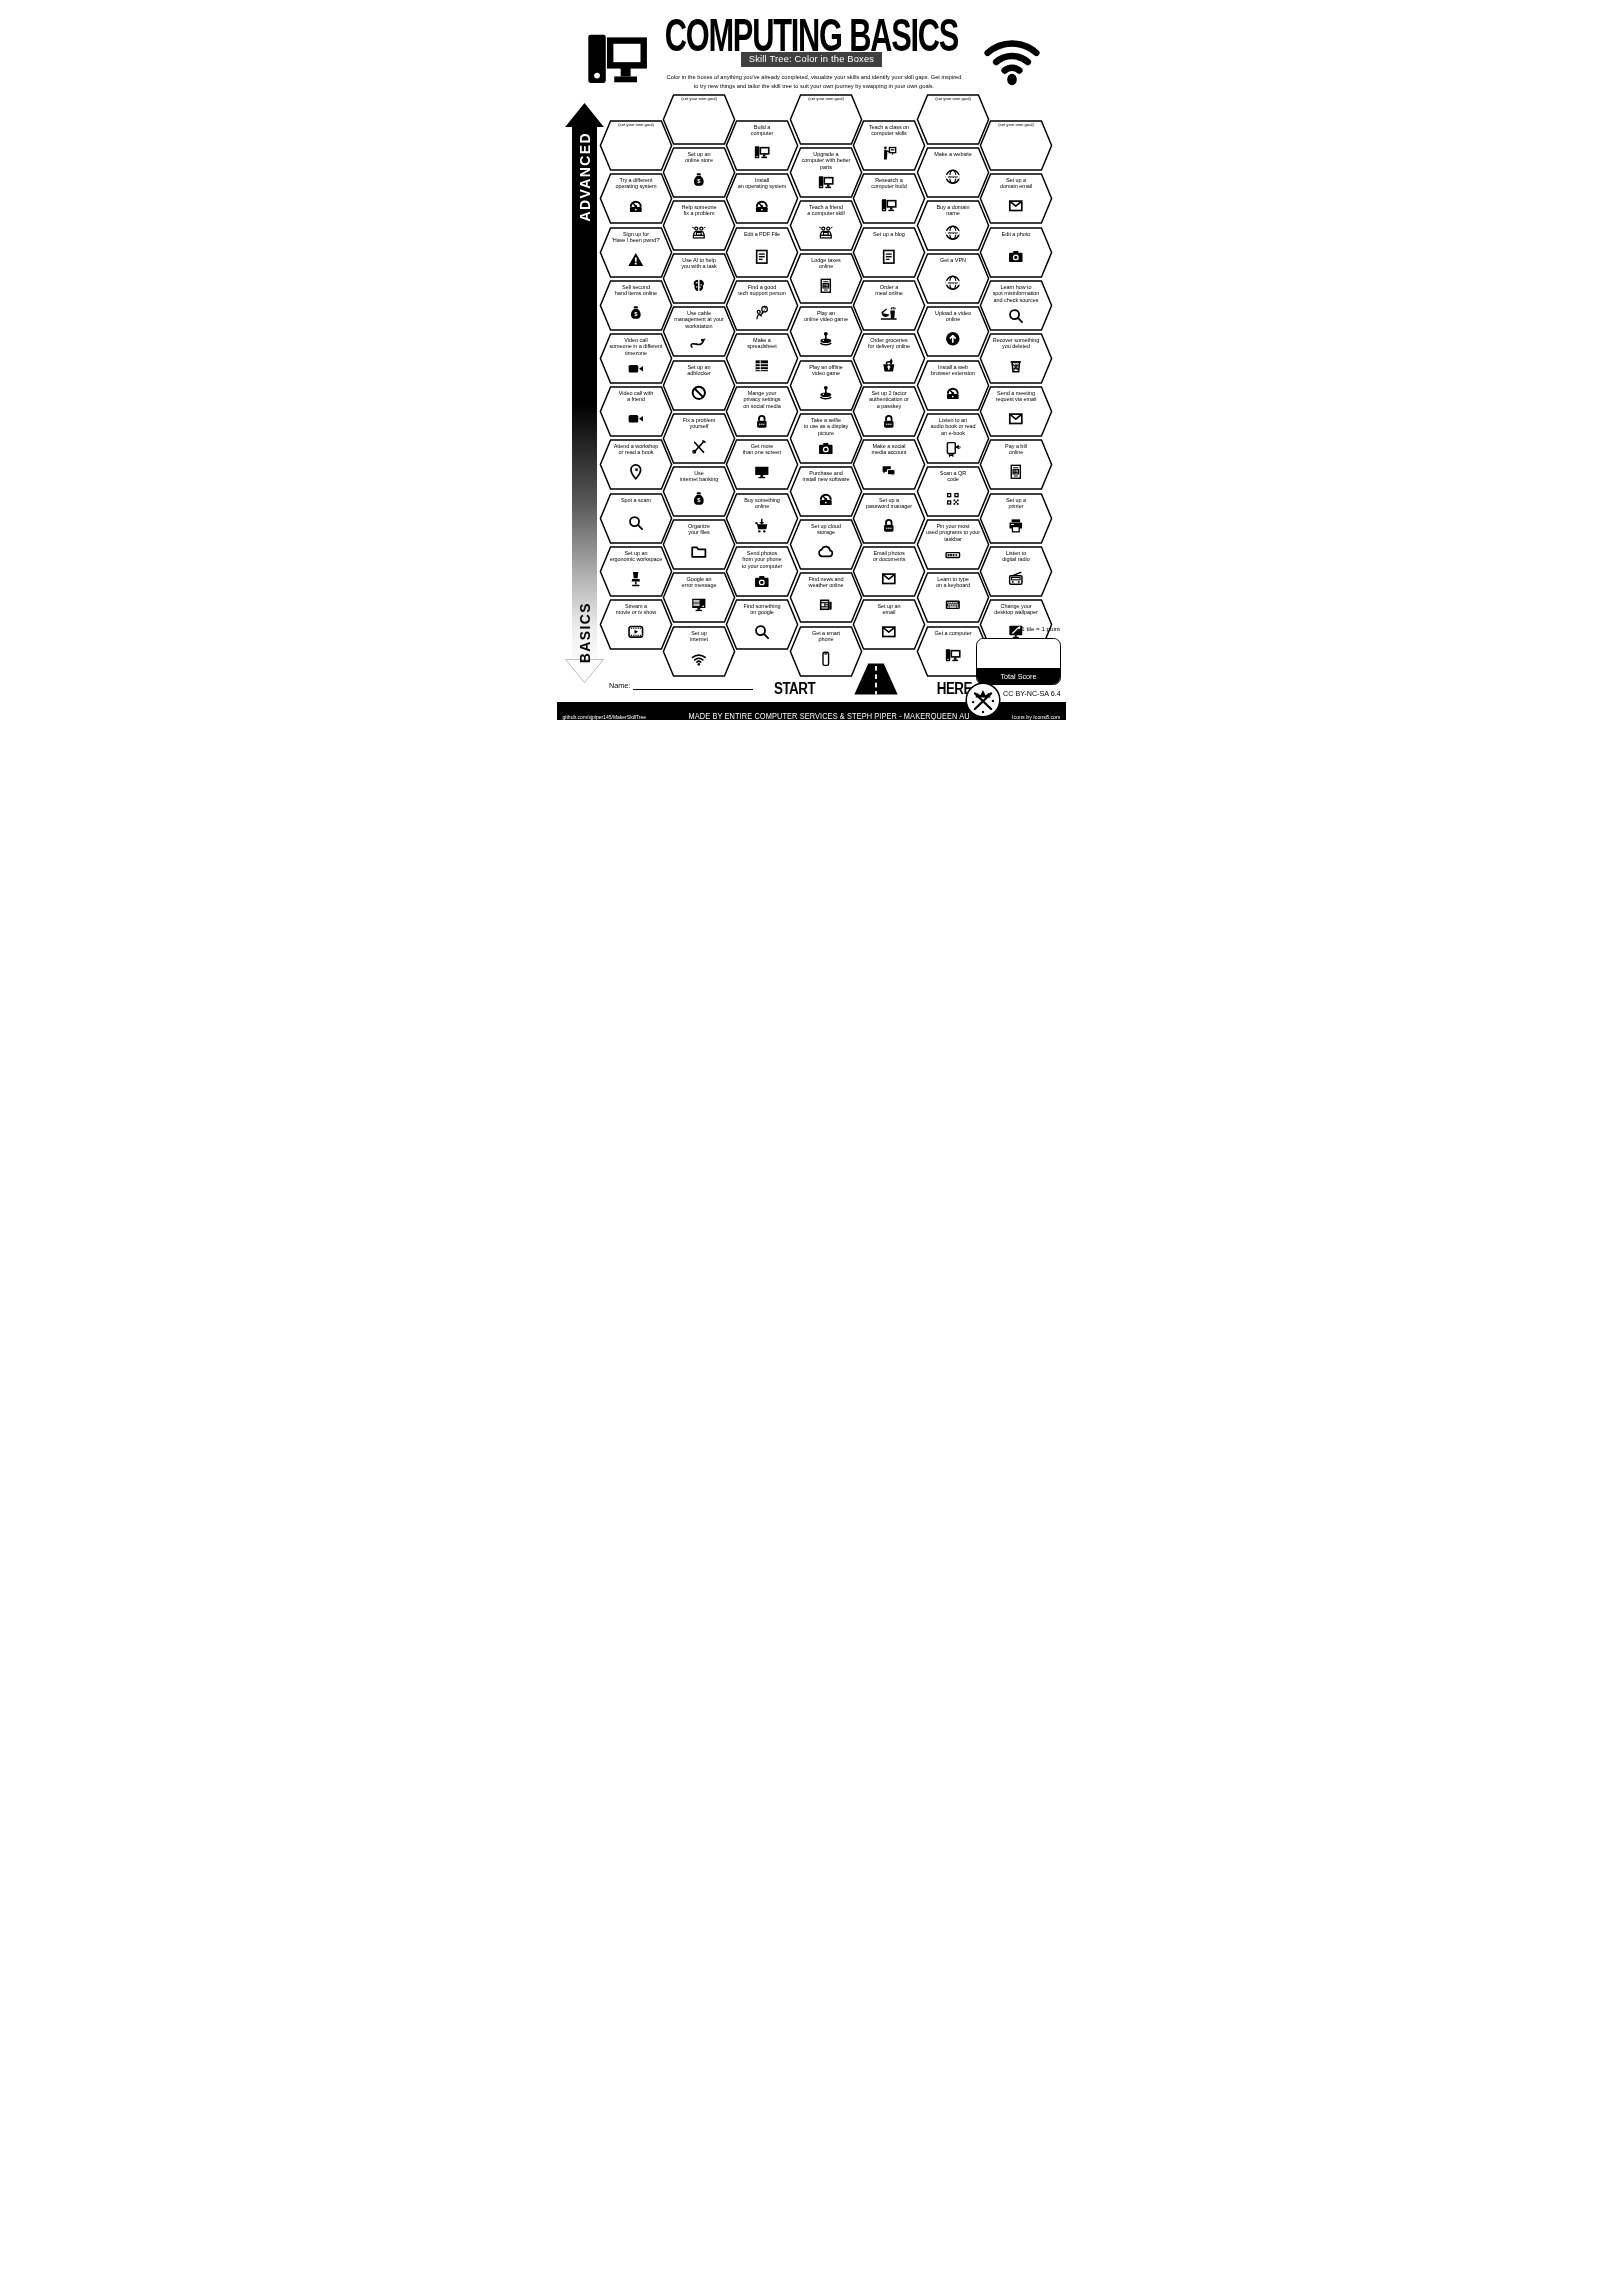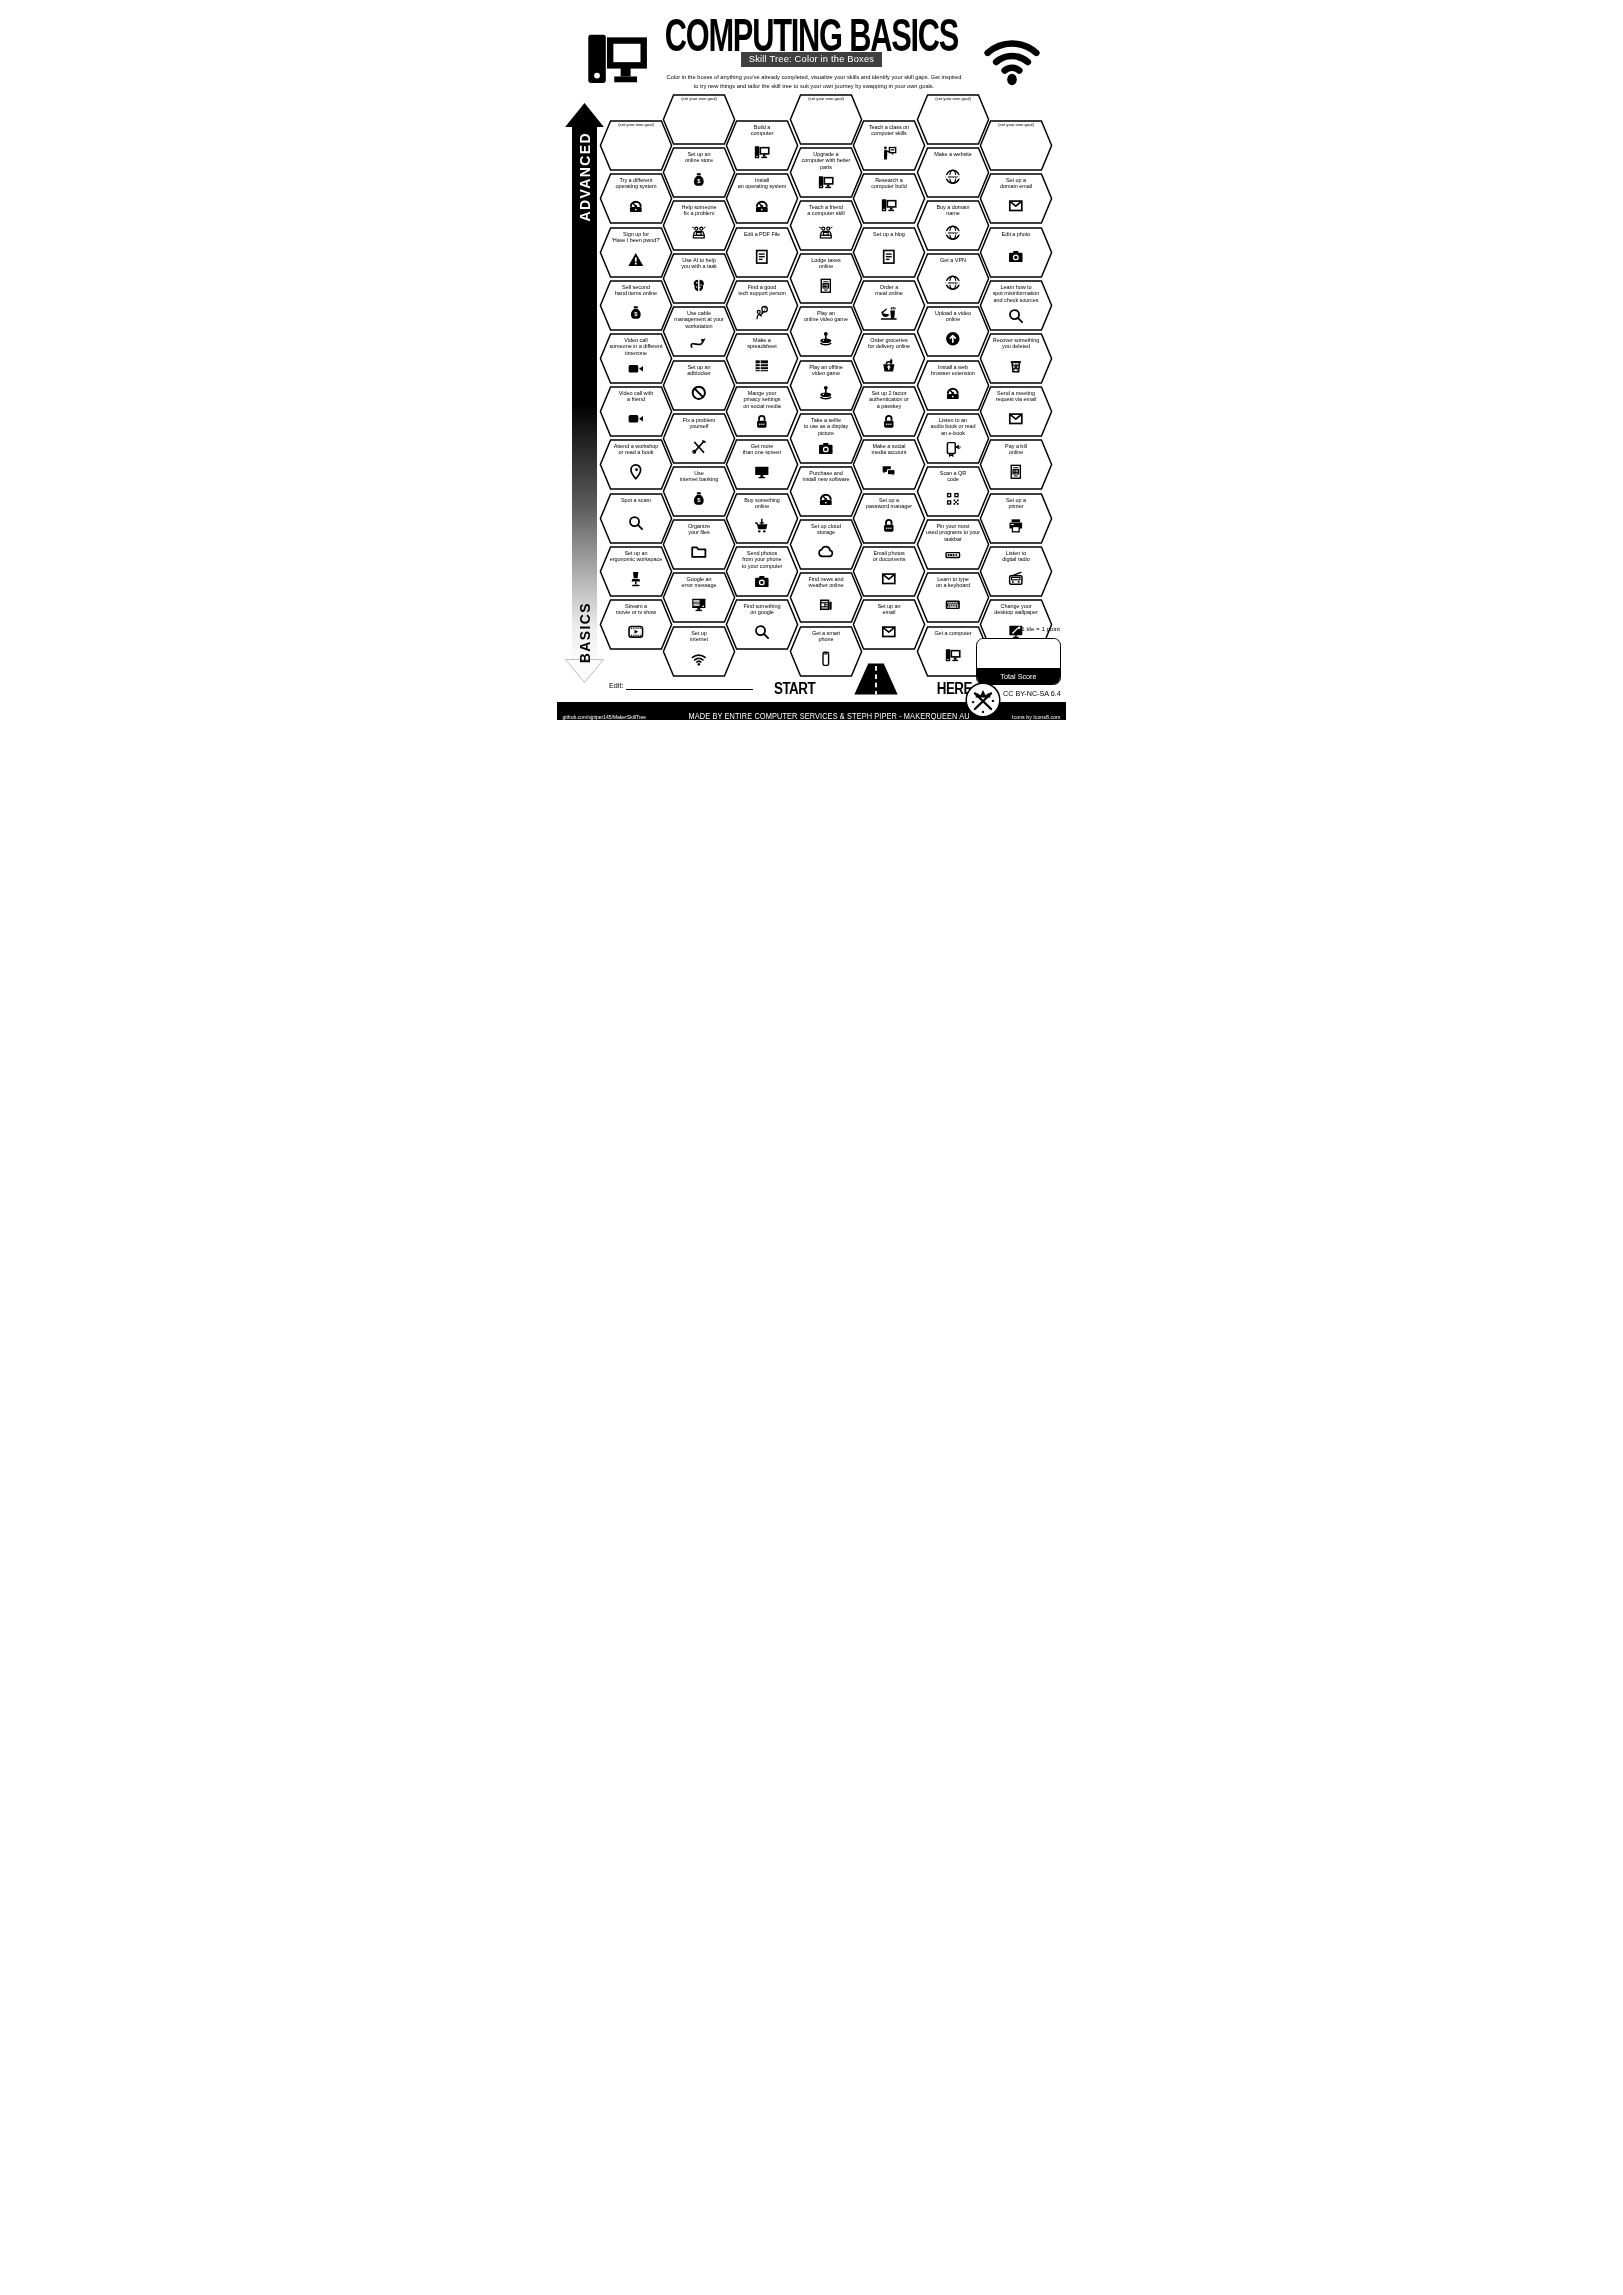--- a/index.html
+++ b/index.html
@@ -1425,21 +1425,21 @@
     <div class="bar">
         <span>Total Score</span>
       </div>
   </div>
   <div id="license">CC BY-NC-SA 6.4</div>
   <svg id="mq-logo" width="36" height="36" viewBox="0 0 24 24">
       <use href="#mq-emblem" xlink:href="#mq-emblem"></use>
     </svg>
 
   <div id="name-row">
-    <span>Edit:</span>
+    <span>Name:</span>
     <span class="name-line"></span>
   </div>
 
   <div id="footer">
     <span class="repo">github.com/sjpiper145/MakerSkillTree</span>
     <span class="credit">MADE BY ENTIRE COMPUTER SERVICES &amp; STEPH PIPER  -  MAKERQUEEN AU</span>
     <span class="icons-credit">Icons by Icons8.com</span>
   </div>
 </div>
 

